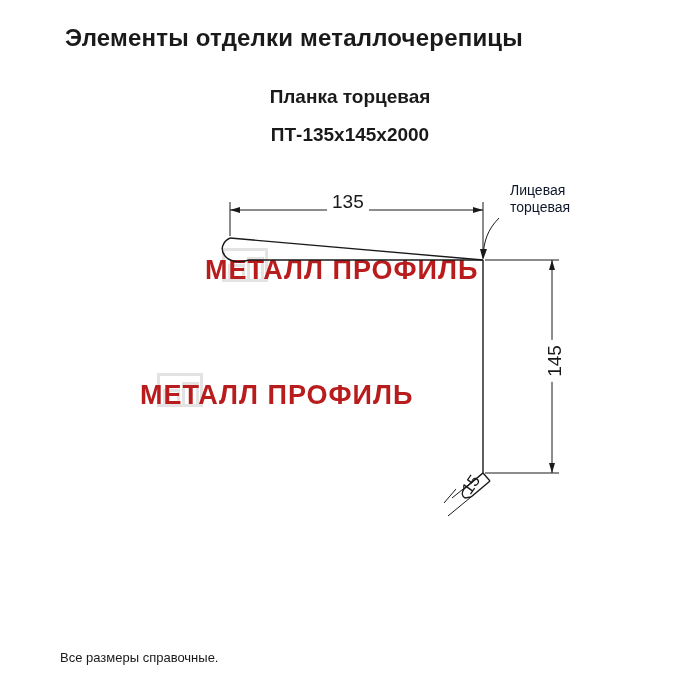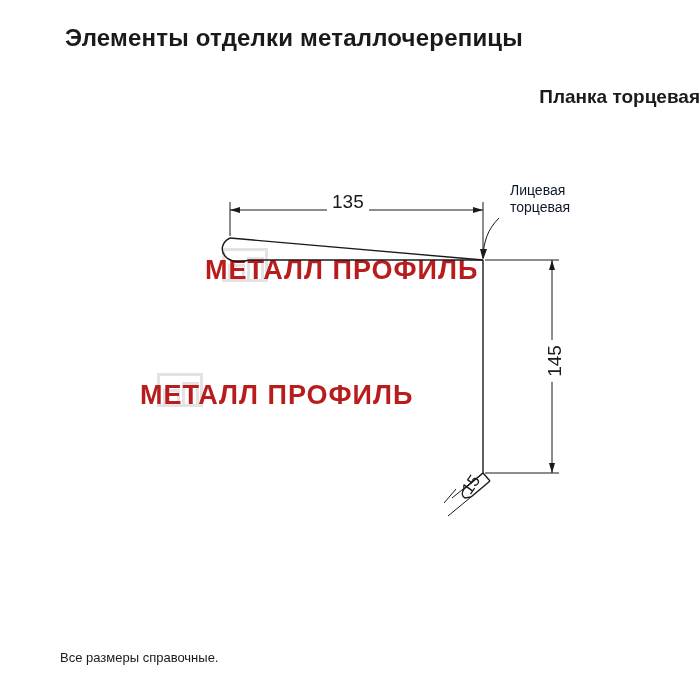--- a/index.html
+++ b/index.html
@@ -28,21 +28,21 @@
     text-align: center;
     font-size: 24px;
     font-weight: bold;
     letter-spacing: 0.2px;
   }
   .subtitle {
     position: absolute;
     top: 86px;
     left: 0;
     width: 700px;
-    text-align: right;
+    text-align: center;
     font-size: 19px;
     font-weight: bold;
   }
   .code {
     position: absolute;
     top: 124px;
     left: 0;
     width: 700px;
     text-align: center;
     font-size: 19px;
@@ -162,20 +162,21 @@
   .footnote-1 { top: 650px; margin-left: 38px; }
   .footnote-2 { top: 670px; }
 </style>
 </head>
 <body>
 
 <div class="page">
 
   <div class="title">Элементы отделки металлочерепицы</div>
   <div class="subtitle">Планка торцевая</div>
+  <div class="code">ПТ-135х145х2000</div>
 
   <div class="watermark-layer">
     <div class="wm-logo wm-logo1">
       <div class="wm-logo-inner"></div>
       <div class="wm-logo-inner2"></div>
     </div>
     <div class="wm wm1">МЕТАЛЛ ПРОФИЛЬ</div>
     <div class="wm-logo wm-logo2">
       <div class="wm-logo-inner"></div>
       <div class="wm-logo-inner2"></div>

